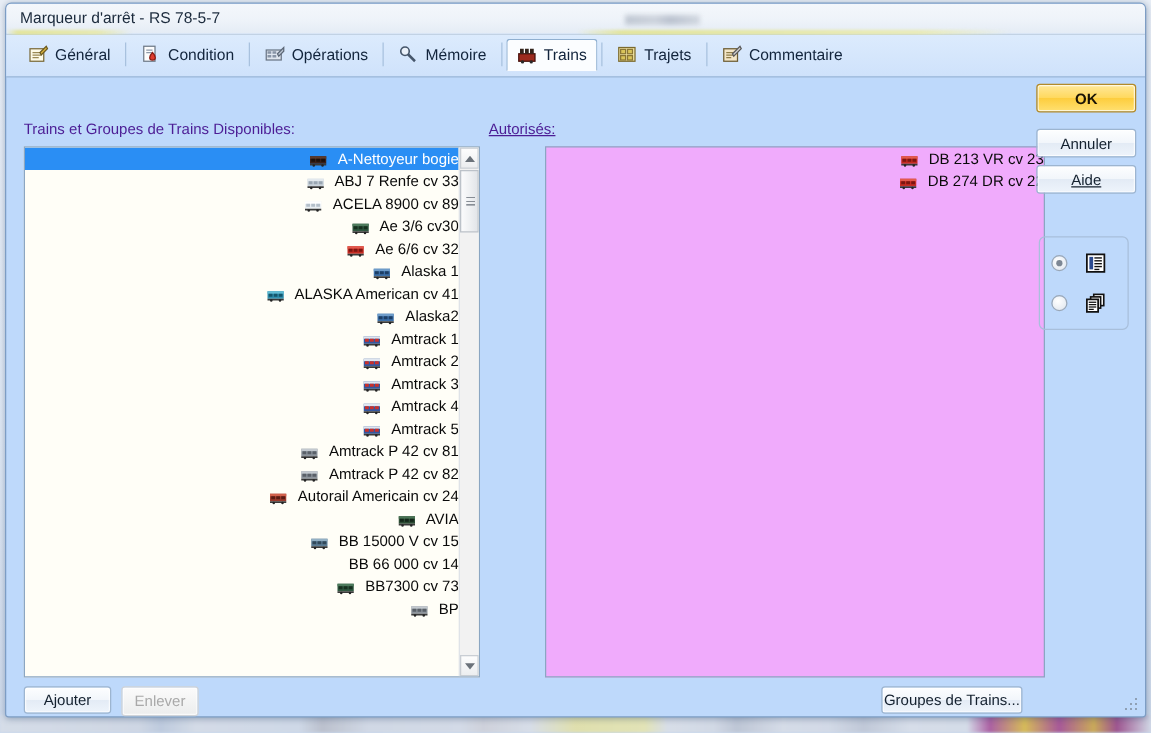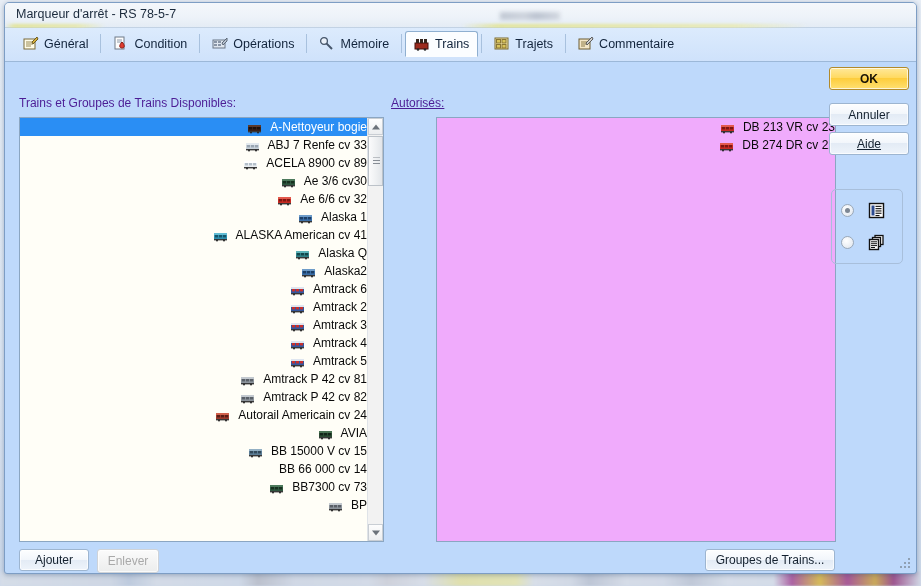--- a/index.html
+++ b/index.html
@@ -163,21 +163,21 @@
     border: 1px solid #b28a2a; font-weight: bold; color: #1a1405;
   }
   .btn.disabled { color: #a9a9a9; background: linear-gradient(180deg,#fbfbfb,#eceded); border-color:#cfd3d8; }
   .btn u { text-decoration: underline; }
 
   #ok     { left: 824px; top: 5px;   width: 80px; height: 23px; }
   #cancel { left: 824px; top: 41px;  width: 80px; height: 23px; }
   #help   { left: 824px; top: 70px;  width: 80px; height: 23px; }
   #add    { left: 14px;  top: 487px; width: 70px; height: 22px; }
   #remove { left: 92px;  top: 487px; width: 62px; height: 24px; }
-  #groups { left: 700px; top: 487px; width: 130px; height: 22px; }
+  #groups { left: 700px; top: 487px; width: 113px; height: 22px; }
 
   
   #viewgroup {
     position: absolute; left: 826px; top: 127px; width: 72px; height: 75px;
     border: 1px solid #a8bfdb; border-radius: 5px;
     box-sizing: border-box;
   }
   .radiorow { position: absolute; left: 9px; display: flex; align-items: center; gap: 14px; }
   .radiorow.r1 { top: 12px; } .radiorow.r2 { top: 44px; }
   .radio {
@@ -399,33 +399,20 @@
               <rect x="6" y="6" width="3" height="2.4" fill="#14566c"></rect>
               <rect x="10" y="6" width="3" height="2.4" fill="#14566c"></rect>
               <rect x="1" y="10" width="13" height="1.4" fill="#3a3a3a"></rect>
               <circle cx="4" cy="11.4" r="1" fill="#242424"></circle>
               <circle cx="11" cy="11.4" r="1" fill="#242424"></circle>
             </svg>
             <span>ALASKA American cv 41</span>
           </div>
           <div class="row">
             <svg class="ricon" viewBox="0 0 17 13">
-              <rect x="1" y="4" width="13" height="6" fill="#2d7f86"></rect>
-              <rect x="1" y="4" width="13" height="2" fill="#5cb2b8"></rect>
-              <rect x="2" y="6" width="3" height="2.4" fill="#11474c"></rect>
-              <rect x="6" y="6" width="3" height="2.4" fill="#11474c"></rect>
-              <rect x="10" y="6" width="3" height="2.4" fill="#11474c"></rect>
-              <rect x="1" y="10" width="13" height="1.4" fill="#3a3a3a"></rect>
-              <circle cx="4" cy="11.4" r="1" fill="#242424"></circle>
-              <circle cx="11" cy="11.4" r="1" fill="#242424"></circle>
-            </svg>
-            <span>Alaska Q</span>
-          </div>
-          <div class="row">
-            <svg class="ricon" viewBox="0 0 17 13">
               <rect x="1" y="4" width="13" height="6" fill="#3b6fa8"></rect>
               <rect x="1" y="4" width="13" height="2" fill="#6e9cc9"></rect>
               <rect x="2" y="6" width="3" height="2.4" fill="#1d3f66"></rect>
               <rect x="6" y="6" width="3" height="2.4" fill="#1d3f66"></rect>
               <rect x="10" y="6" width="3" height="2.4" fill="#1d3f66"></rect>
               <rect x="1" y="10" width="13" height="1.4" fill="#3a3a3a"></rect>
               <circle cx="4" cy="11.4" r="1" fill="#242424"></circle>
               <circle cx="11" cy="11.4" r="1" fill="#242424"></circle>
             </svg>
             <span>Alaska2</span>
@@ -434,21 +421,21 @@
             <svg class="ricon" viewBox="0 0 17 13">
               <rect x="1" y="4" width="13" height="6" fill="#3457a0"></rect>
               <rect x="1" y="4" width="13" height="2" fill="#dfe6f0"></rect>
               <rect x="2" y="6" width="3" height="2.4" fill="#c9302c"></rect>
               <rect x="6" y="6" width="3" height="2.4" fill="#c9302c"></rect>
               <rect x="10" y="6" width="3" height="2.4" fill="#c9302c"></rect>
               <rect x="1" y="10" width="13" height="1.4" fill="#3a3a3a"></rect>
               <circle cx="4" cy="11.4" r="1" fill="#242424"></circle>
               <circle cx="11" cy="11.4" r="1" fill="#242424"></circle>
             </svg>
-            <span>Amtrack 6</span>
+            <span>Amtrack 1</span>
           </div>
           <div class="row">
             <svg class="ricon" viewBox="0 0 17 13">
               <rect x="1" y="4" width="13" height="6" fill="#3457a0"></rect>
               <rect x="1" y="4" width="13" height="2" fill="#dfe6f0"></rect>
               <rect x="2" y="6" width="3" height="2.4" fill="#c9302c"></rect>
               <rect x="6" y="6" width="3" height="2.4" fill="#c9302c"></rect>
               <rect x="10" y="6" width="3" height="2.4" fill="#c9302c"></rect>
               <rect x="1" y="10" width="13" height="1.4" fill="#3a3a3a"></rect>
               <circle cx="4" cy="11.4" r="1" fill="#242424"></circle>

